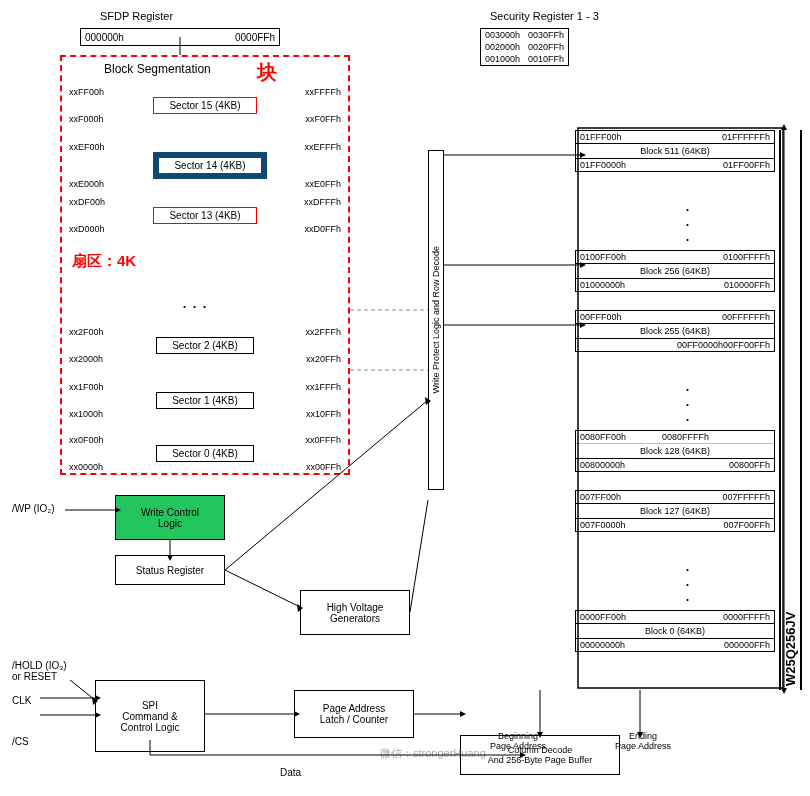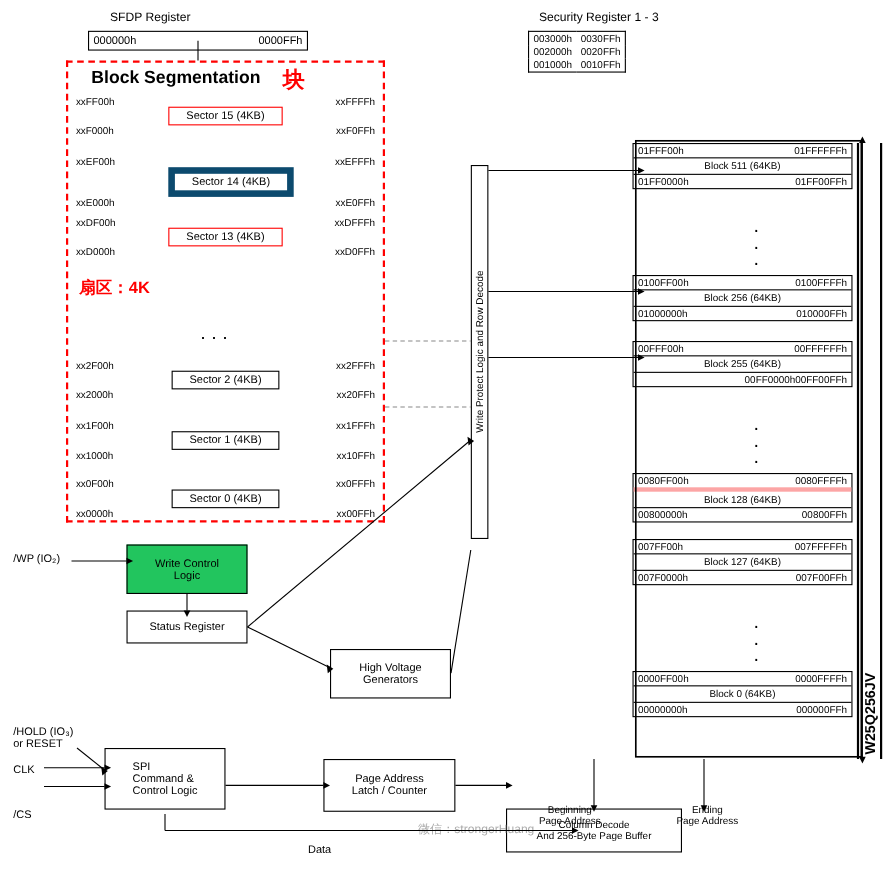--- a/index.html
+++ b/index.html
@@ -136,25 +136,26 @@
       font-size: 10px;
       background: #fff;
     }
 
     
     .spi-box {
       position: absolute;
       top: 680px;
       left: 95px;
       width: 110px;
-      height: 56px;
+      height: 72px;
       border: 1px solid #000;
       display: flex;
       align-items: center;
       justify-content: center;
+      text-align: center;
       font-size: 10px;
       background: #fff;
     }
 
     
     .col-decode-box {
       position: absolute;
       top: 735px;
       left: 460px;
       width: 160px;
@@ -212,21 +213,21 @@
     </tr>
     <tr>
       <td>001000h</td>
       <td>0010FFh</td>
     </tr>
   </tbody>
     </table>
 
   <div class="block-seg-outer">
 
-    <div style="position:absolute; top:5px; left:21px; font-size:16px; font-weight:bold;">Block Segmentation</div>
+    <div style="position:absolute; top:5px; left:42px; font-size:12px; font-weight:normal;">Block Segmentation</div>
     <div style="position:absolute; top:2px; left:195px; font-size:20px; font-weight:bold; color:red;">块</div>
 
     <div style="position:absolute; top:30px; left:5px; right:5px;">
       <div style="display:flex; justify-content:space-between; font-size:9px; padding:0 2px;">
         <span>xxFF00h</span>
         <span>xxFFFFh</span>
       </div>
       <div style="display:flex; align-items:center; justify-content:center;">
         <div style="border:1px solid red; padding:2px 15px; font-size:10px;">Sector 15 (4KB)</div>
       </div>
@@ -349,21 +350,21 @@
       <span>00FF0000h</span>
       <span>00FF00FFh</span>
     </div>
   </div>
 
   <div style="position:absolute; top:375px; right:120px; font-size:18px;">.</div>
   <div style="position:absolute; top:390px; right:120px; font-size:18px;">.</div>
   <div style="position:absolute; top:405px; right:120px; font-size:18px;">.</div>
 
   <div style="position:absolute; top:430px; right:35px; width:200px; border:1px solid #000; font-size:9px;">
-    <div style="display:flex; justify-content:space-between; padding:1px 4px; border-bottom:4px solid #fca5a5;">
+    <div style="display:flex; padding:1px 4px; border-bottom:1px solid #fca5a5;gap:36px;">
       <span>0080FF00h</span>
       <span>0080FFFFh</span>
     </div>
     <div style="text-align:center; padding:2px;">Block 128 (64KB)</div>
     <div style="display:flex; justify-content:space-between; padding:1px 4px; border-top:1px solid #000;">
       <span>00800000h</span>
       <span>00800FFh</span>
     </div>
   </div>
 

